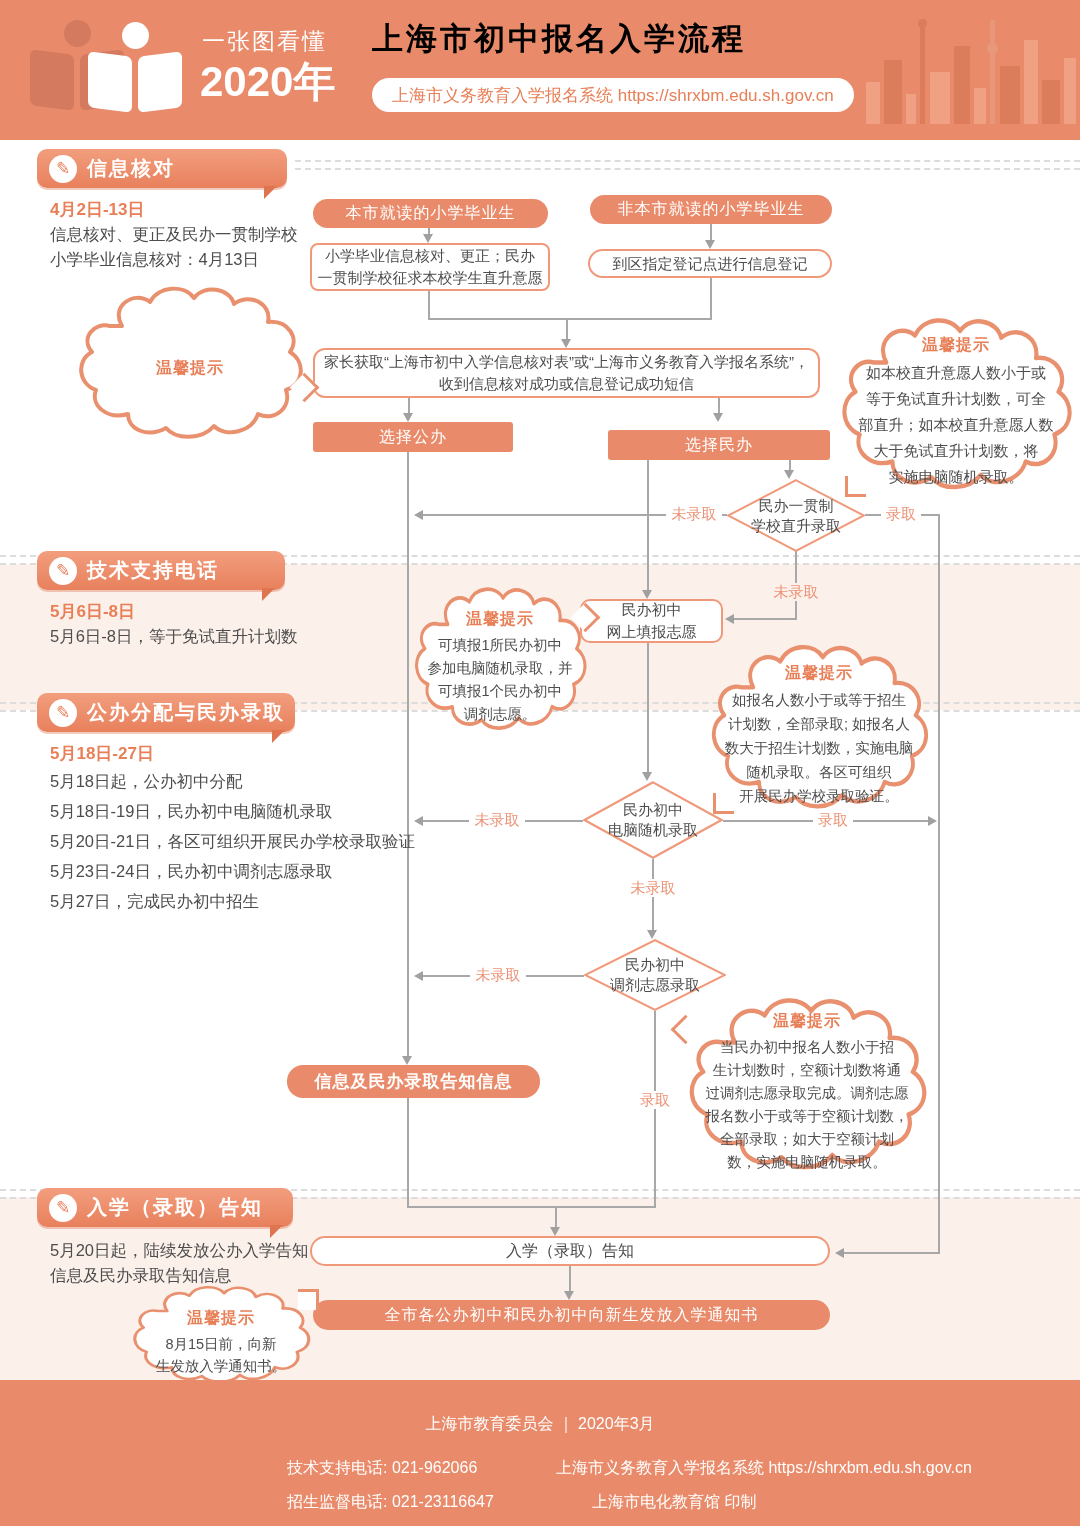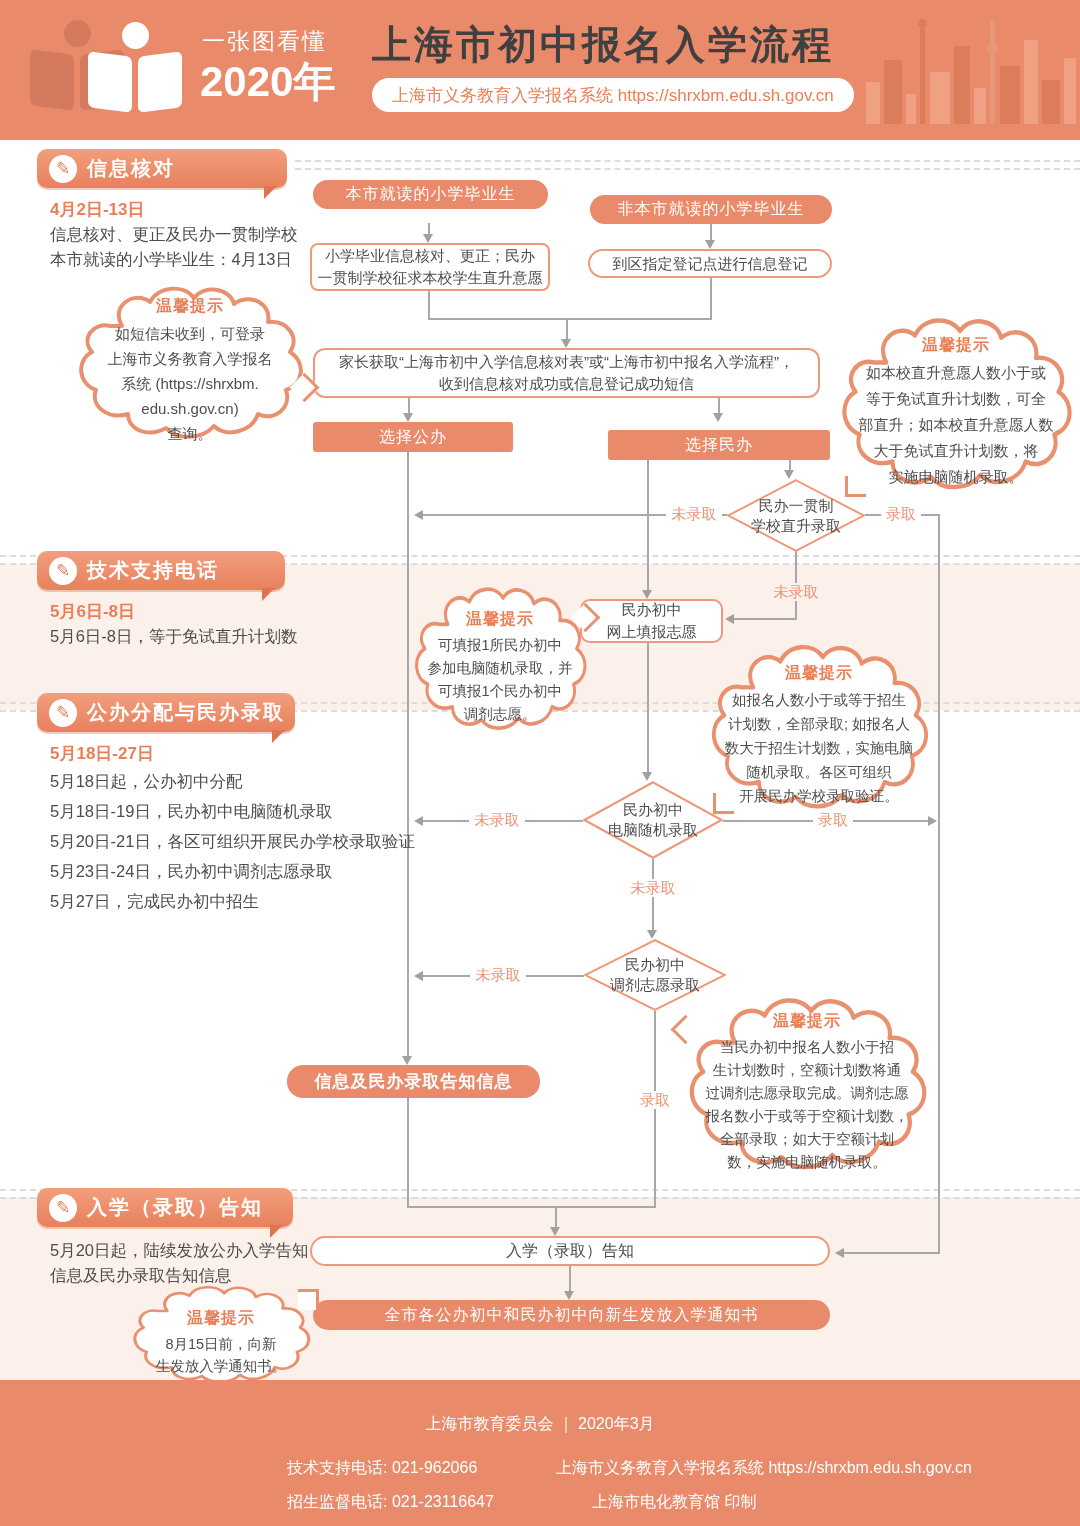--- a/index.html
+++ b/index.html
@@ -4,21 +4,21 @@
 <style>
   html,body{margin:0;padding:0;background:#fff;}
   #page{position:relative;width:1080px;height:1526px;overflow:hidden;background:#fff;
         font-family:"Liberation Sans","DejaVu Sans",sans-serif;color:#4d4d4d;}
   .abs{position:absolute;}
   
   .top-banner{left:0;top:0;width:1080px;height:140px;background:#E98B6B;z-index:8;}
   .bottom-banner{left:0;top:1380px;width:1080px;height:146px;background:#E98B6B;z-index:8;}
   .tagline{left:202px;top:26px;color:#fff;font-size:23px;letter-spacing:2px;}
   .year{left:200px;top:54px;color:#fff;font-size:42px;font-weight:bold;}
-  .main-title{left:372px;top:18px;color:#404040;font-size:39px;font-weight:bold;letter-spacing:3px;}
+  .main-title{left:372px;top:18px;color:#000000;font-size:31px;font-weight:bold;letter-spacing:3px;}
   .sys-pill{left:372px;top:78px;height:34px;background:#fff;border-radius:17px;
             display:flex;align-items:center;padding:0 20px;color:#E87F57;font-size:17px;}
   
   .reader{width:96px;height:100px;}
   .reader .head{position:absolute;left:34px;top:0;width:27px;height:27px;border-radius:50%;background:currentColor;}
   .reader .pg{position:absolute;top:32px;width:44px;height:56px;background:currentColor;border-radius:6px;}
   .reader .pg.l{left:0;transform:skewY(7deg);}
   .reader .pg.r{left:50px;transform:skewY(-7deg);}
   
   .bld{position:absolute;bottom:8px;}
@@ -115,21 +115,21 @@
   <div class="abs dash" style="left:0;top:710px;width:1080px;"></div>
   <div class="abs dash" style="left:0;top:1189px;width:1080px;"></div>
   <div class="abs dash" style="left:0;top:1197px;width:1080px;"></div>
 
   <div class="abs sec-pill" style="left:37px;top:149px;width:250px;">
     <span class="sec-ic">✎</span>
     <span class="sec-tt">信息核对</span>
   </div>
   <div class="abs date" style="left:50px;top:198px;">4月2日-13日</div>
   <div class="abs stext" style="left:50px;top:222px;">信息核对、更正及民办一贯制学校
-本市就读的小学毕业生：4月13日</div>
+小学毕业信息核对：4月13日</div>
 
   <div class="abs sec-pill" style="left:37px;top:551px;width:248px;">
     <span class="sec-ic">✎</span>
     <span class="sec-tt">技术支持电话</span>
   </div>
   <div class="abs date" style="left:50px;top:600px;">5月6日-8日</div>
   <div class="abs stext" style="left:50px;top:624px;">5月6日-8日，等于免试直升计划数</div>
 
   <div class="abs sec-pill" style="left:37px;top:693px;width:258px;">
     <span class="sec-ic">✎</span>
@@ -198,26 +198,26 @@
 
   <div class="abs elabel bg-w" style="left:666px;top:505px;width:56px;">未录取</div>
   <div class="abs elabel bg-w" style="left:881px;top:505px;width:40px;">录取</div>
   <div class="abs elabel bg-b" style="left:768px;top:583px;width:56px;">未录取</div>
   <div class="abs elabel bg-w" style="left:469px;top:811px;width:56px;">未录取</div>
   <div class="abs elabel bg-w" style="left:813px;top:811px;width:40px;">录取</div>
   <div class="abs elabel bg-w" style="left:625px;top:879px;width:56px;">未录取</div>
   <div class="abs elabel bg-w" style="left:470px;top:966px;width:56px;">未录取</div>
   <div class="abs elabel bg-w" style="left:635px;top:1091px;width:40px;">录取</div>
 
-  <div class="abs fillbox pill" style="left:313px;top:180px;width:235px;height:29px;">本市就读的小学毕业生</div>
+  <div class="abs fillbox pill" style="left:313px;top:199px;width:235px;height:29px;">本市就读的小学毕业生</div>
   <div class="abs fillbox pill" style="left:590px;top:195px;width:242px;height:29px;">非本市就读的小学毕业生</div>
   <div class="abs outbox" style="left:310px;top:243px;width:236px;height:44px;border-radius:8px;">小学毕业信息核对、更正；民办
 一贯制学校征求本校学生直升意愿</div>
   <div class="abs outbox pill" style="left:588px;top:249px;width:240px;height:25px;">到区指定登记点进行信息登记</div>
-  <div class="abs outbox" style="left:313px;top:348px;width:503px;height:46px;border-radius:12px;">家长获取“上海市初中入学信息核对表”或“上海市初中报名入学流程”，
+  <div class="abs outbox" style="left:313px;top:348px;width:503px;height:46px;border-radius:12px;">家长获取“上海市初中入学信息核对表”或“上海市义务教育入学报名系统”，
 收到信息核对成功或信息登记成功短信</div>
   <div class="abs fillbox" style="left:313px;top:422px;width:200px;height:30px;border-radius:3px;">选择公办</div>
   <div class="abs fillbox" style="left:608px;top:422px;width:222px;height:30px;border-radius:3px;margin-top:8px;">选择民办</div>
 
   <div class="abs diamond" style="left:727px;top:479px;width:138px;height:73px;">
     <svg viewBox="0 0 100 60" preserveAspectRatio="none">
         <polygon points="50,1 99,30 50,59 1,30" fill="#fff" stroke="#F0997A" stroke-width="1.6"></polygon>
       </svg>
     <div class="dtxt">民办一贯制
 学校直升录取</div>
@@ -246,25 +246,20 @@
   <div class="abs outbox pill" style="left:310px;top:1236px;width:516px;height:26px;font-size:16px;">入学（录取）告知</div>
   <div class="abs fillbox pill" style="left:313px;top:1300px;width:517px;height:30px;">全市各公办初中和民办初中向新生发放入学通知书</div>
 
   <div class="abs cloud" style="left:70px;top:282px;width:240px;height:160px;">
     <svg class="body" viewBox="0 0 240 160" preserveAspectRatio="none">
         <path d="M52,44 C40,24 64,8 80,20 C88,4 114,2 124,16 C134,2 160,6 164,22 C180,10 202,22 198,40 C218,38 230,56 220,70 C236,80 234,102 216,108 C222,126 204,140 188,132 C182,150 156,156 144,144 C132,158 106,158 96,146 C78,156 58,148 58,132 C38,138 20,124 26,108 C8,102 6,78 22,70 C10,56 24,40 40,44 Z" fill="#fff" stroke="#E9906F" stroke-width="4" stroke-linejoin="round"></path>
       </svg>
     <div class="tail" style="right:-5px;top:95px;transform:rotate(-135deg);"></div>
     <div class="inner">
         <div class="ct">温馨提示</div>
-      <div class="cb">如短信未收到，可登录
-上海市义务教育入学报名
-系统 (https://shrxbm.
-edu.sh.gov.cn)
-查询。</div>
       </div>
   </div>
 
   <div class="abs cloud" style="left:833px;top:313px;width:246px;height:180px;">
     <svg class="body" viewBox="0 0 240 160" preserveAspectRatio="none">
         <path d="M52,44 C40,24 64,8 80,20 C88,4 114,2 124,16 C134,2 160,6 164,22 C180,10 202,22 198,40 C218,38 230,56 220,70 C236,80 234,102 216,108 C222,126 204,140 188,132 C182,150 156,156 144,144 C132,158 106,158 96,146 C78,156 58,148 58,132 C38,138 20,124 26,108 C8,102 6,78 22,70 C10,56 24,40 40,44 Z" fill="#fff" stroke="#E9906F" stroke-width="4" stroke-linejoin="round"></path>
       </svg>
     <div class="tail" style="left:12px;bottom:-4px;transform:rotate(0deg);"></div>
     <div class="inner">
         <div class="ct">温馨提示</div>

